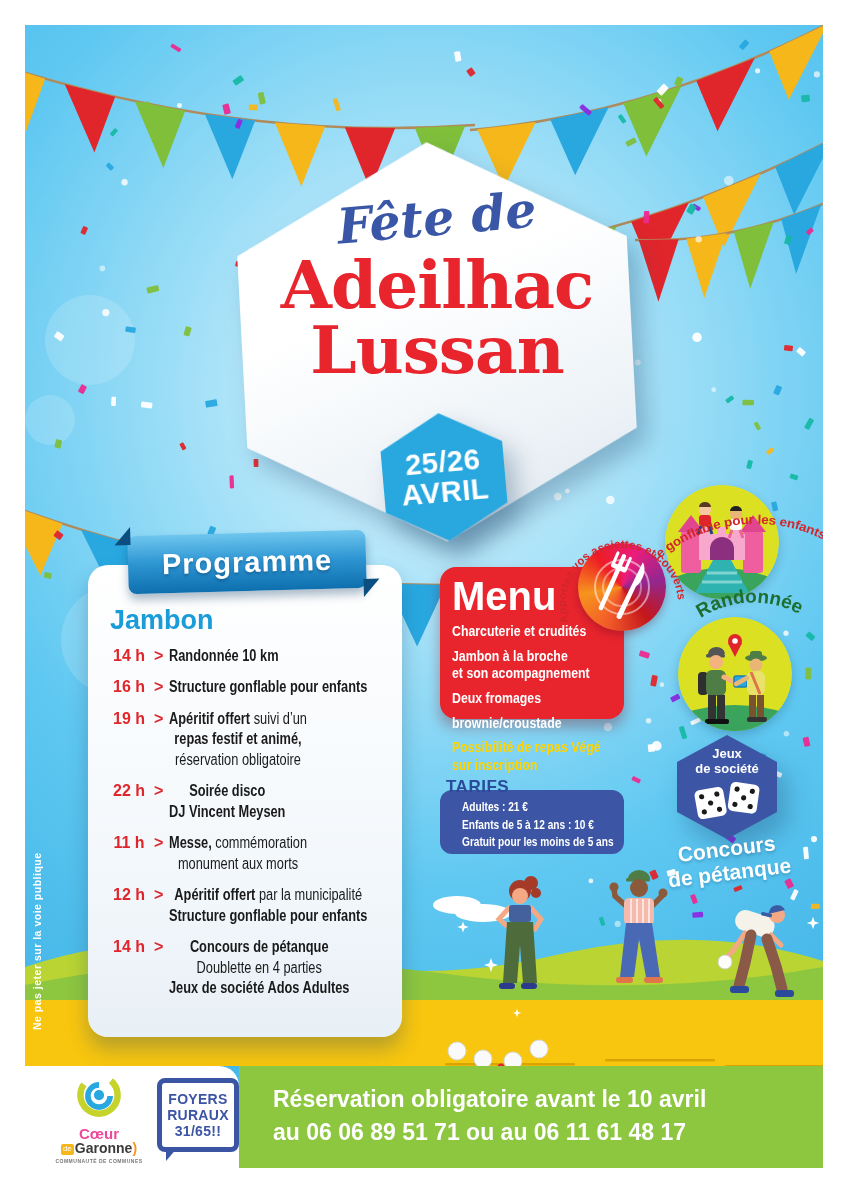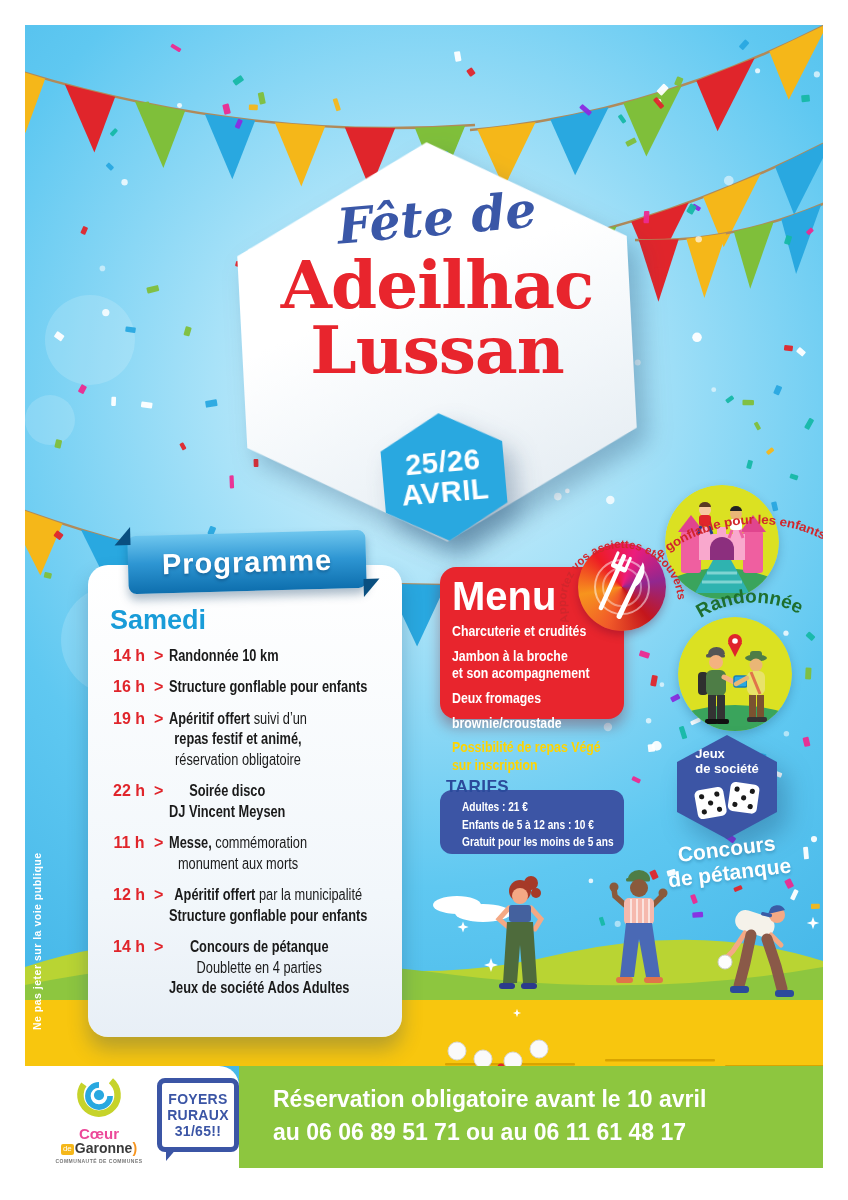--- a/index.html
+++ b/index.html
@@ -68,21 +68,21 @@
   #tarifs-box{left:415px;top:765px;width:184px;height:64px;background:#3c55a5;border-radius:12px;
     z-index:7;box-sizing:border-box;padding:8px 22px;}
   .tarif-line{color:#fff;font-weight:bold;font-size:13px;line-height:1.35;white-space:pre;
     transform:scaleX(.78);transform-origin:0 0;}
 
   
   .act-circle{border-radius:50%;box-shadow:0 4px 10px rgba(20,60,100,.25);}
   #games-hex{left:652px;top:710px;width:100px;height:104px;z-index:6;}
   #games-hex .hex{background:#3c55a5;display:flex;flex-direction:column;align-items:center;
     padding-top:12px;box-sizing:border-box;}
-  .games-label{color:#fff;font-weight:bold;font-size:13px;line-height:1.12;text-align:left;}
+  .games-label{color:#fff;font-weight:bold;font-size:13px;line-height:1.12;text-align:center;}
   #petanque-label{left:608px;top:812px;width:190px;text-align:center;color:#fff;font-weight:bold;
     font-size:21px;line-height:1.12;transform:rotate(-7deg);z-index:6;
     text-shadow:0 2px 3px rgba(0,60,100,.25);}
 
   
   #hills{left:0;top:880px;width:798px;height:95px;z-index:3;}
   #ground{left:0;top:975px;width:798px;height:66px;background:#f8c60e;z-index:3;}
   #people{left:380px;top:840px;width:430px;height:205px;z-index:5;}
 
   
@@ -298,21 +298,21 @@
     <div class="hex">
       <span>25/26</span>
       <span>AVRIL</span>
     </div>
   </div>
 
   <div id="ribbon" class="abs">
     <span class="ribbon-label">Programme</span>
   </div>
   <div id="prog-card" class="abs">
-    <div class="day-title">Samedi</div>
+    <div class="day-title">Jambon</div>
 
     <div class="item">
       <span class="time">14 h</span>
       <span class="arw">&gt;</span>
       <div class="txt">
           <div class="ln"><b>Randonnée 10 km</b><span></span></div>
         </div>
     </div>
     <div class="item">
       <span class="time">16 h</span>

